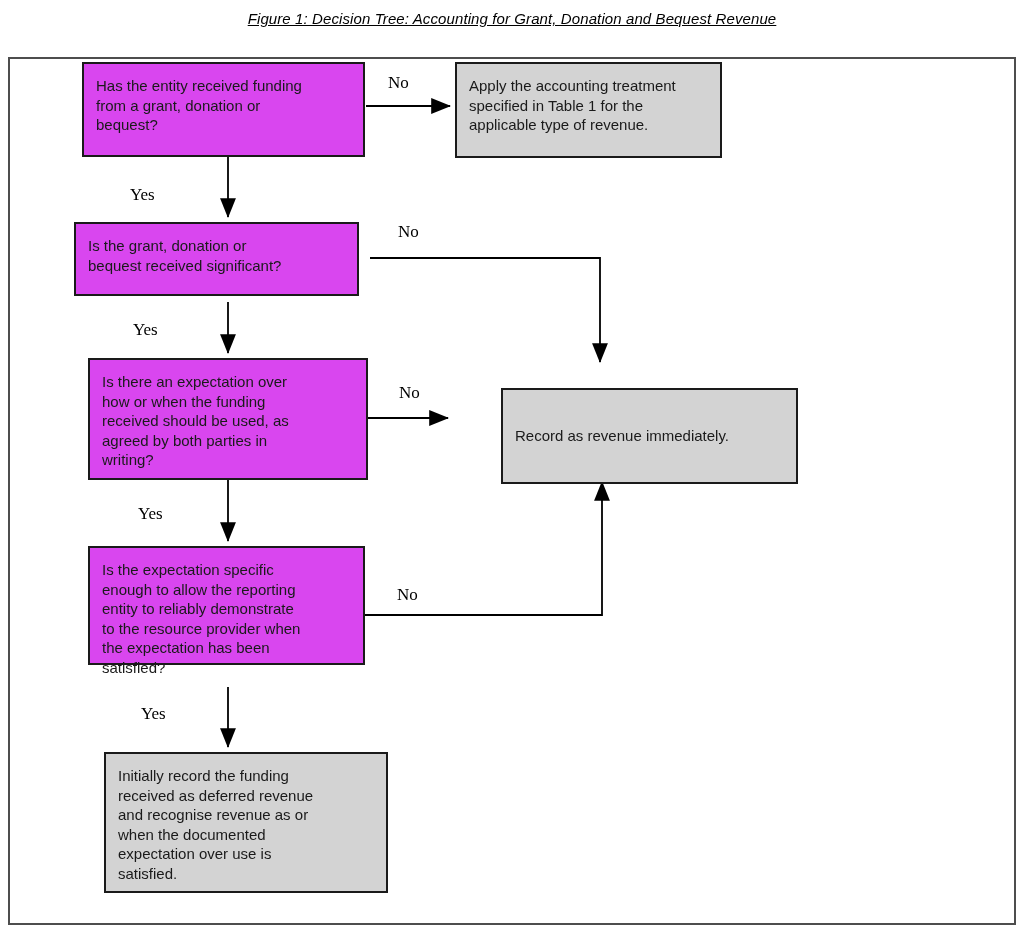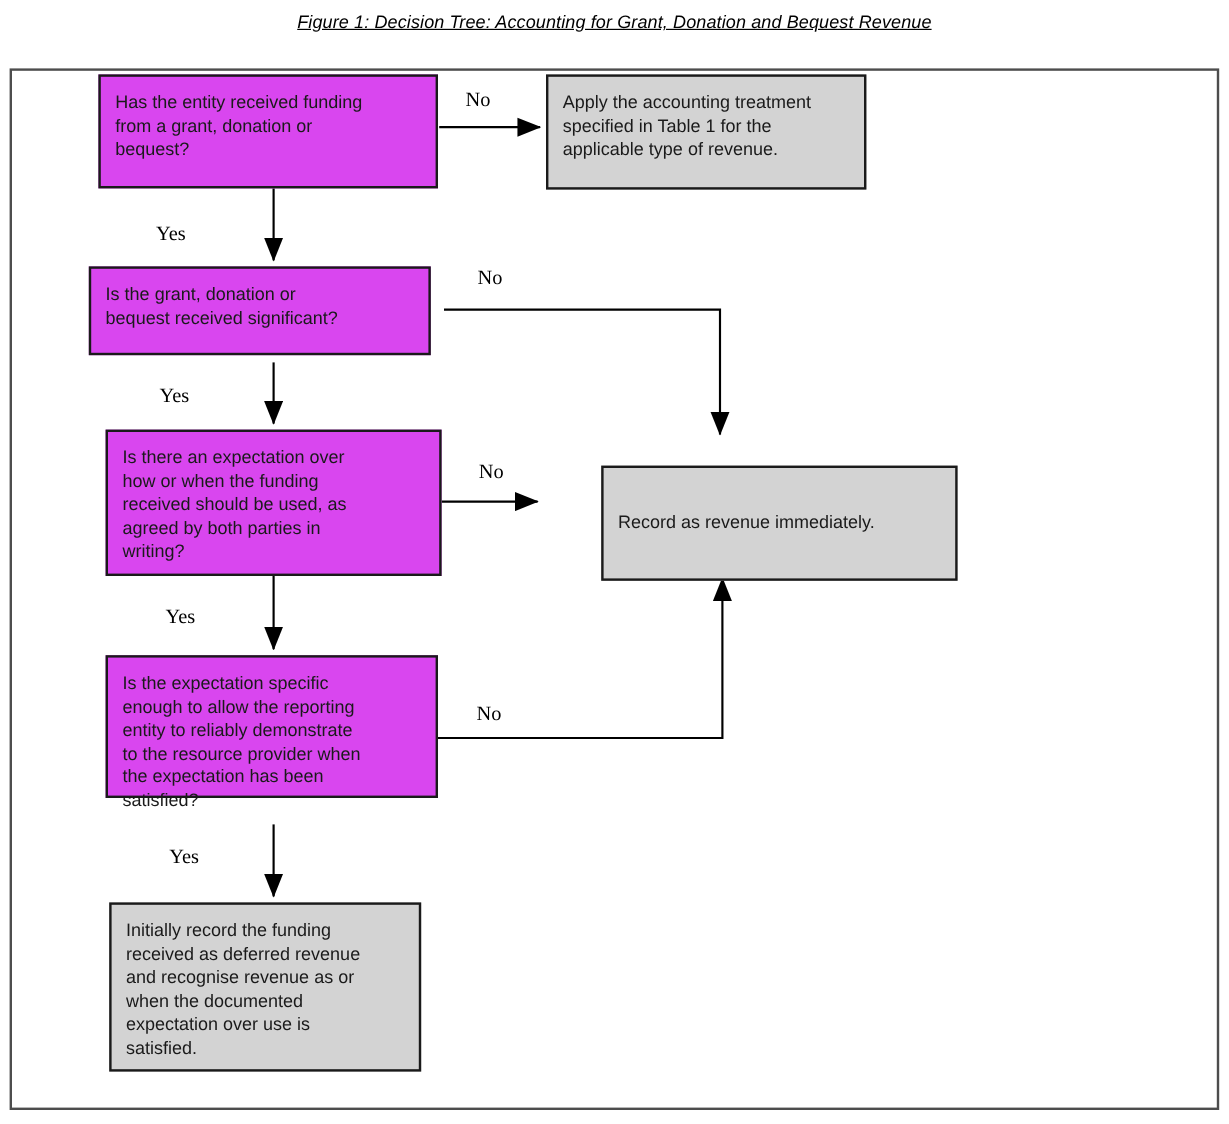--- a/index.html
+++ b/index.html
@@ -109,21 +109,21 @@
 
   <div class="node node--grey node--center" style="left:453px;top:388px;width:297px;height:96px;margin-left:48px;">Record as revenue immediately.</div>
 
   <div class="node" style="left:88px;top:546px;width:277px;height:119px;">Is the expectation specific
 enough to allow the reporting
 entity to reliably demonstrate
 to the resource provider when
 the expectation has been
 satisfied?</div>
 
-  <div class="node node--grey" style="left:91px;top:752px;width:260px;height:141px;">Initially record the funding
+  <div class="node node--grey" style="left:104px;top:752px;width:284px;height:141px;">Initially record the funding
 received as deferred revenue
 and recognise revenue as or
 when the documented
 expectation over use is
 satisfied.</div>
 
   <div class="edge-label" style="left:388px;top:73px;">No</div>
   <div class="edge-label" style="left:130px;top:185px;">Yes</div>
   <div class="edge-label" style="left:398px;top:222px;">No</div>
   <div class="edge-label" style="left:133px;top:320px;">Yes</div>

